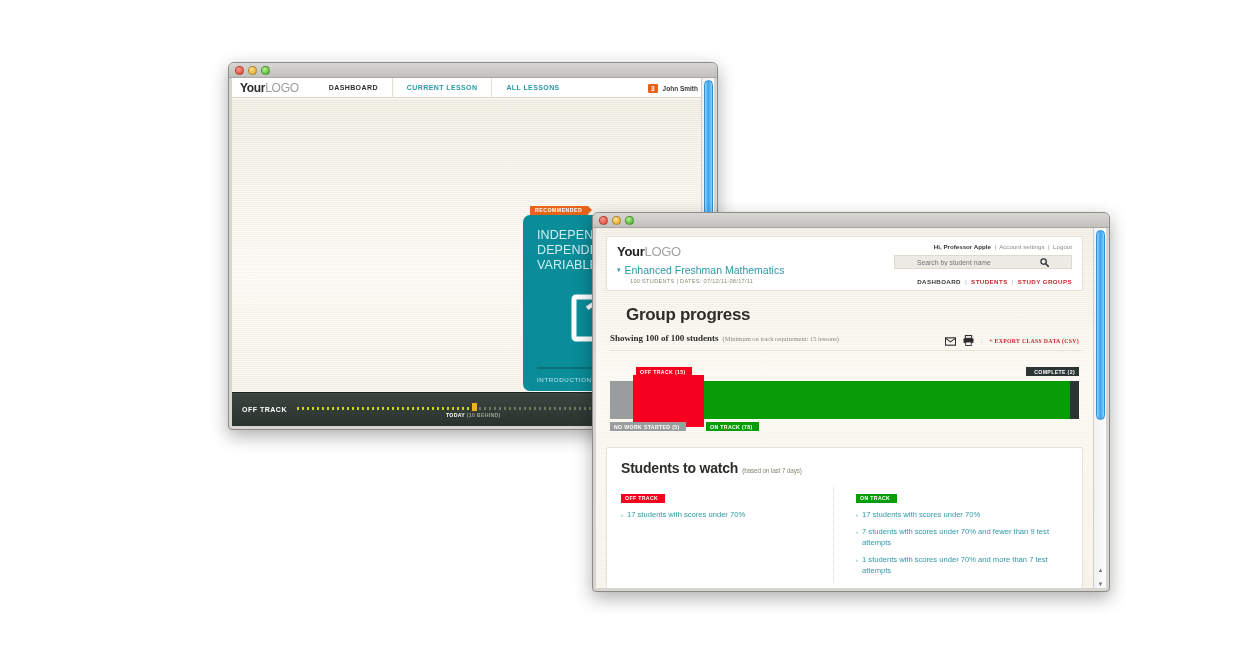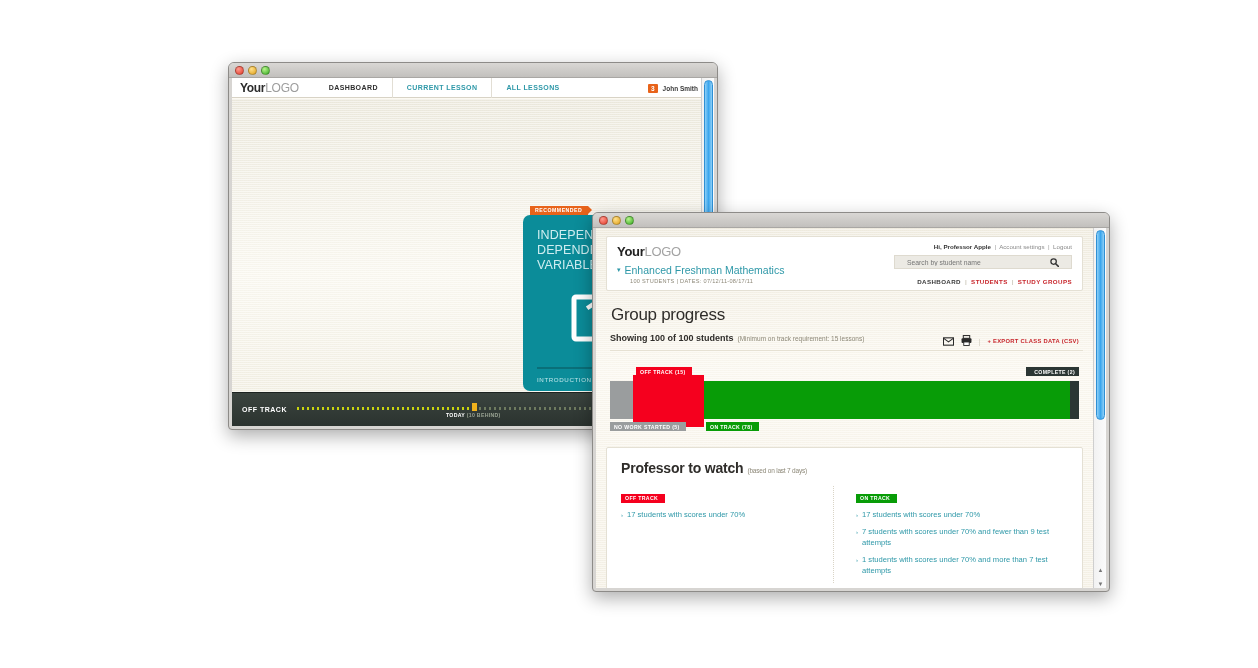--- a/index.html
+++ b/index.html
@@ -113,38 +113,38 @@
     padding:7px 10px 6px 10px; position:relative; }
   .w2-logo { font-size:13px; letter-spacing:-.3px; }
   .w2-logo b { color:#222; font-weight:bold; }
   .w2-logo span { color:#a3a3a3; }
   .w2-acct { position:absolute; right:10px; top:6px; font-size:6.2px; color:#9b9b9b; }
   .w2-acct b { color:#333; }
   .w2-acct a { color:#9b9b9b; text-decoration:none; }
   .w2-acct a.dark { color:#8a8a8a; }
   .w2-search { position:absolute; right:10px; top:18px; width:178px; height:14px;
     background:#eceae4; border:1px solid #dedacf; display:flex; align-items:center;
-    padding:0 12px; }
+    padding:0 22px; }
   .w2-search input { border:0; background:transparent; outline:none; flex:1;
     font-size:6.8px; color:#a9a49a; font-family:"Liberation Sans", sans-serif; }
   .w2-course { margin-top:5px; display:flex; align-items:center; gap:4px; }
   .chev { font-size:7px; color:#2e98a8; }
   .w2-course-title { font-size:10.5px; color:#2e98a8;text-align:center; }
   .w2-meta { font-size:5.6px; color:#8d8878; letter-spacing:.3px; margin-top:2px;
     padding-left:13px; }
   .w2-tabs { position:absolute; right:10px; bottom:5px; font-size:6.2px;
     font-weight:bold; letter-spacing:.4px; color:#3a3a3a; }
   .w2-tabs a { text-decoration:none; color:#3a3a3a; }
   .w2-tabs a.act { color:#c8262c; }
   .w2-tabs i { color:#cdc8bb; font-style:normal; padding:0 4px; }
 
-  .gp-title { font-size:17px; font-weight:normal; color:#2f2d2a; margin:14px 0 0 5px;
+  .gp-title { font-size:17px; font-weight:bold; color:#2f2d2a; margin:14px 0 0 20px;
     letter-spacing:-.3px; }
   .gp-sub { margin:8px 0 0 4px; display:flex; align-items:center; position:relative;
-    padding-bottom:7px; border-bottom:1px solid #e6e1d3; }
+    padding-bottom:7px; border-bottom:1px solid #e6e1d3;font-family:Liberation Serif, serif; }
   .gp-sub b { font-size:9px; color:#2f2d2a; }
   .gp-sub em { font-size:6.5px; color:#8d8878; font-style:normal; margin-left:4px; }
   .gp-actions { position:absolute; right:4px; top:-1px; display:flex;
     align-items:center; gap:7px; }
   .gp-actions .sep { color:#cdc8bb; font-size:7px; }
   .exp { font-size:5.8px; font-weight:bold; letter-spacing:.3px; color:#c8262c;
     text-decoration:none; }
 
   .barwrap { position:relative; margin:16px 4px 0 4px; height:64px; }
   .bar { position:absolute; left:0; right:0; top:14px; height:38px; display:flex; }
@@ -346,21 +346,21 @@
             <div class="seg" style="width:78%; background:#089c07;"></div>
             <div class="seg" style="width:2%; background:#2b3634;"></div>
           </div>
           <div class="ov" style="left:5%; width:15%; background:#f5001e;"></div>
 
           <div class="tag" style="left:0; bottom:0; background:#9a9d9e;">NO WORK STARTED (5)</div>
           <div class="tag" style="left:96px; bottom:0; background:#089c07;">ON TRACK (78)</div>
         </div>
 
         <div class="watch">
-          <div class="watch-h"><span>Professor to watch</span><em>(based on last 7 days)</em></div>
+          <div class="watch-h"><span>Students to watch</span><em>(based on last 7 days)</em></div>
           <div class="cols">
 
             <div class="col">
               <div class="minitag" style="background:#f5001e;">OFF TRACK</div>
               <div class="wl">
                   <span class="arr">›</span>
                   <a href="#">17 students with scores under 70%</a>
                 </div>
             </div>
 

